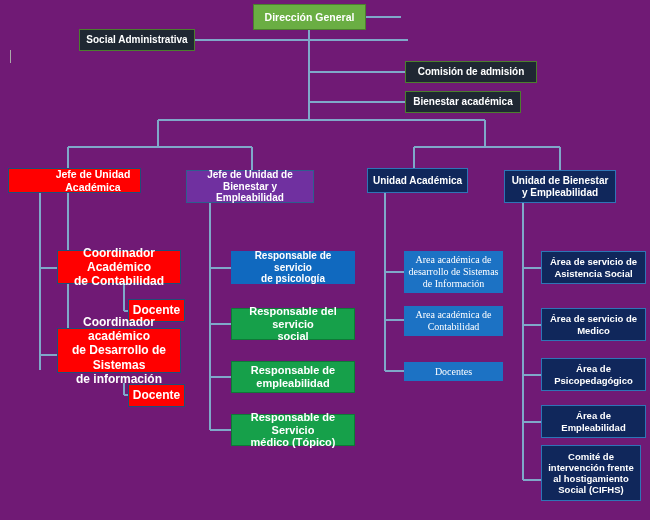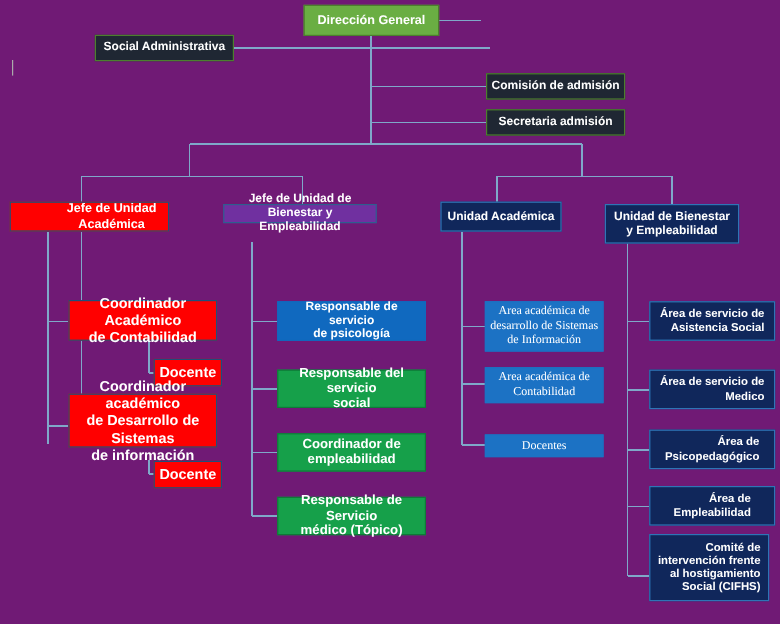--- a/index.html
+++ b/index.html
@@ -72,21 +72,20 @@
     background: #10275B;
     border: 1.5px solid #2E75B6;
     color: #ffffff;
     font-size: 10px;
   }
   .v-navy-tight {
     background: #10275B;
     border: 1.5px solid #2E75B6;
     color: #ffffff;
     font-size: 9.5px;
-    text-align: right;
   }
   .v-blue {
     background: #1069BF;
     border: 1.5px solid #1069BF;
     color: #ffffff;
     font-size: 10px;
   }
   .v-green2 {
     background: #16A04A;
     border: 1.5px solid #0E7A37;
@@ -171,27 +170,27 @@
     </g>
   </svg>
 
   <div class="tickmark" style="left:10px; top:50px; height:13px;"></div>
 
   <div class="node v-green" style="left:253px; top:4px; width:113px; height:26px;">Dirección General</div>
 
 
   <div class="node v-dark" style="left:79px; top:29px; width:116px; height:22px;">Social Administrativa</div>
 
-  <div class="node v-dark" style="left:405px; top:61px; width:116px; height:22px;">Comisión de admisión</div>
-
-  <div class="node v-dark" style="left:405px; top:91px; width:116px; height:22px;">Secretaria admisión</div>
+  <div class="node v-dark" style="left:405px; top:61px; width:132px; height:22px;">Comisión de admisión</div>
+
+  <div class="node v-dark" style="left:405px; top:91px; width:116px; height:22px;">Bienestar académica</div>
 
   <div class="node v-red" style="left:8px; top:168px; width:133px; height:25px;">Jefe de Unidad Académica</div>
 
-  <div class="node v-purple" style="left:186px; top:170px; width:128px; height:16px;">Jefe de Unidad de
+  <div class="node v-purple" style="left:186px; top:170px; width:128px; height:33px;">Jefe de Unidad de
 Bienestar y Empleabilidad</div>
 
   <div class="node v-navy" style="left:504px; top:170px; width:112px; height:33px;">Unidad de Bienestar
 y Empleabilidad</div>
 
   <div class="node v-navy" style="left:367px; top:168px; width:101px; height:25px;">Unidad Académica</div>
 
   <div class="node v-red-small" style="left:57px; top:250px; width:124px; height:34px;">Coordinador Académico
 de Contabilidad</div>
 
@@ -202,21 +201,21 @@
 de información</div>
 
   <div class="node v-red-small" style="left:128px; top:384px; width:57px; height:23px;">Docente</div>
 
   <div class="node v-blue" style="left:231px; top:251px; width:124px; height:33px;">Responsable de servicio
 de psicología</div>
 
   <div class="node v-green2" style="left:231px; top:308px; width:124px; height:32px;">Responsable del servicio
 social</div>
 
-  <div class="node v-green2" style="left:231px; top:361px; width:124px; height:32px;">Coordinador de
+  <div class="node v-green2" style="left:231px; top:361px; width:124px; height:32px;">Responsable de
 empleabilidad</div>
 
   <div class="node v-green2" style="left:231px; top:414px; width:124px; height:32px;">Responsable de Servicio
 médico (Tópico)</div>
 
   <div class="node v-serif" style="left:404px; top:251px; width:99px; height:42px;">Area académica de
 desarrollo de Sistemas
 de Información</div>
 
   <div class="node v-serif" style="left:404px; top:306px; width:99px; height:30px;">Area académica de

